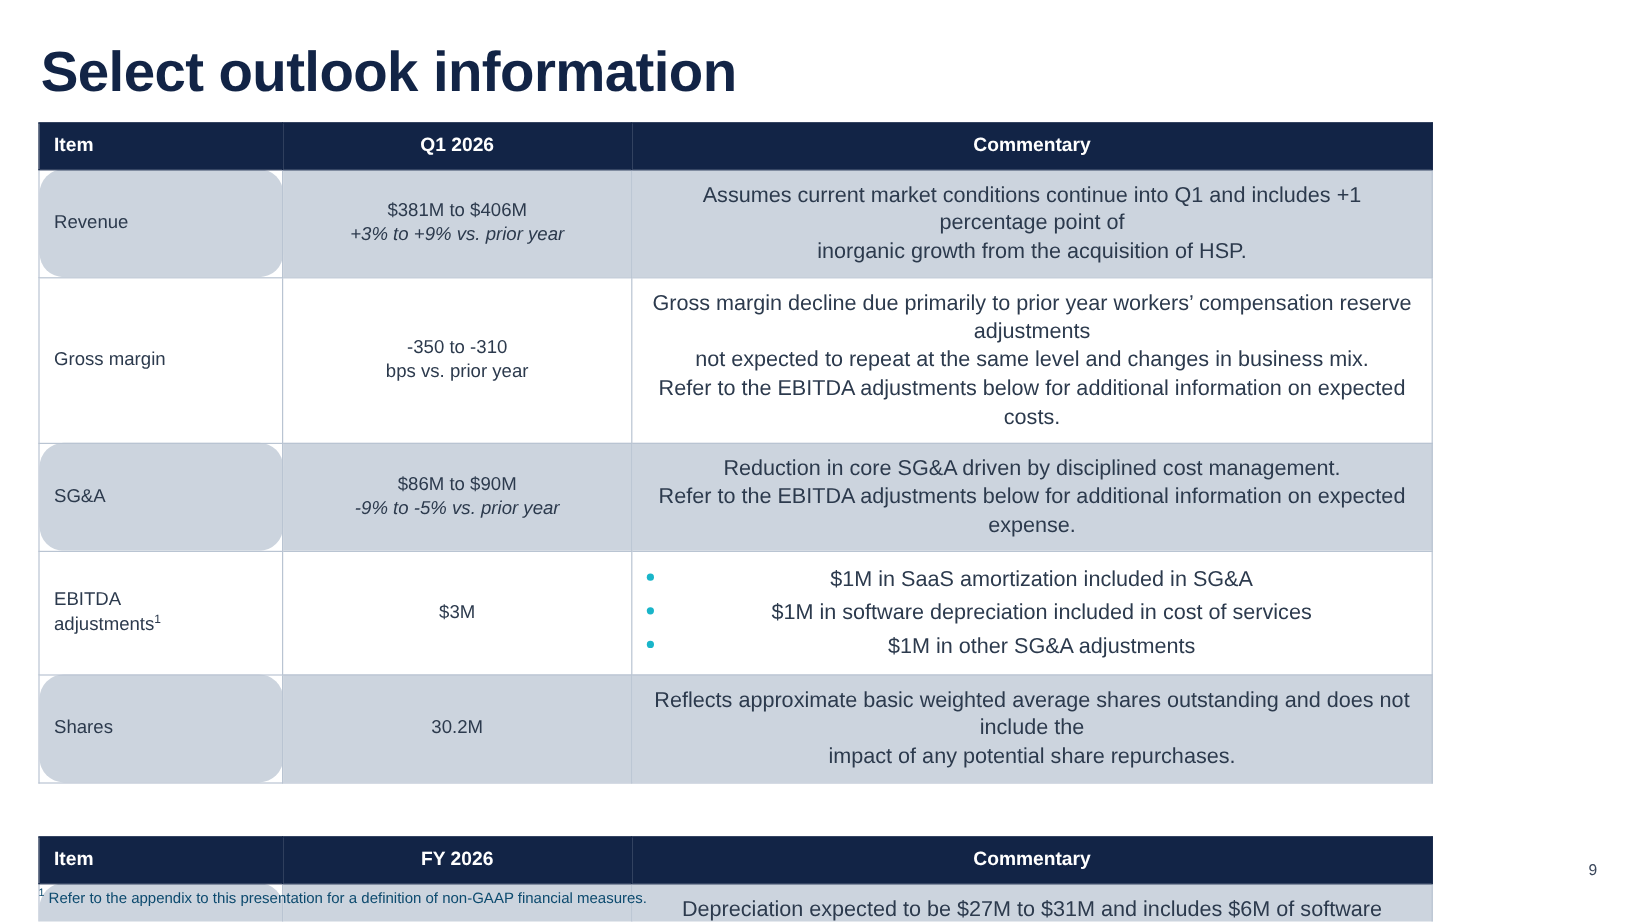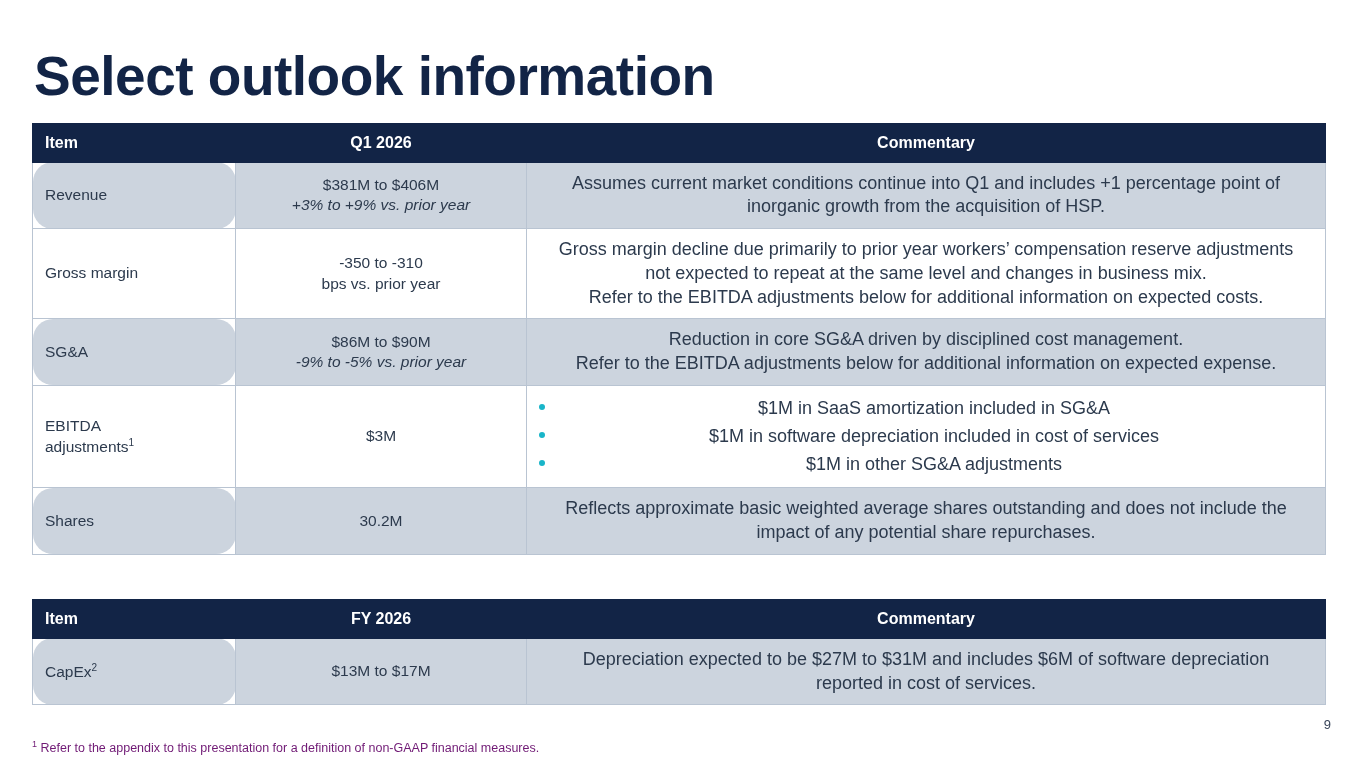--- a/index.html
+++ b/index.html
@@ -15,29 +15,29 @@
     overflow: hidden;
   }
   .slide {
     position: relative;
     width: 1365px;
     height: 768px;
     box-sizing: border-box;
     padding: 30px 32px 0 32px;
   }
   .title {
-    font-size: 55px;
+    font-size: 47px;
     font-weight: bold;
     color: #122446;
     letter-spacing: -0.5px;
-    margin: 16px 0 16px 2px;
+    margin: 4px 0 16px 2px;
     line-height: 1.1;
   }
   table.outlook {
-    width: 1294px;
+    width: 1162px;
     border-collapse: collapse;
     table-layout: fixed;
     font-size: 15.5px;
   }
   table.outlook th {
     background: #122446;
     color: #ffffff;
     font-size: 16px;
     font-weight: bold;
     padding: 10px 12px;
@@ -117,21 +117,21 @@
   }
   .gap {
     height: 44px;
   }
   .footnotes {
     position: absolute;
     left: 32px;
     bottom: 10px;
     width: 1230px;
     font-size: 12.5px;
-    color: #701a75;
+    color: #0c4a6e;
     line-height: 1.5;
   }
   .footnotes .fn {
     display: block;
     white-space: nowrap;
   }
   .footnotes sup {
     font-size: 9px;
   }
   .page-number {

